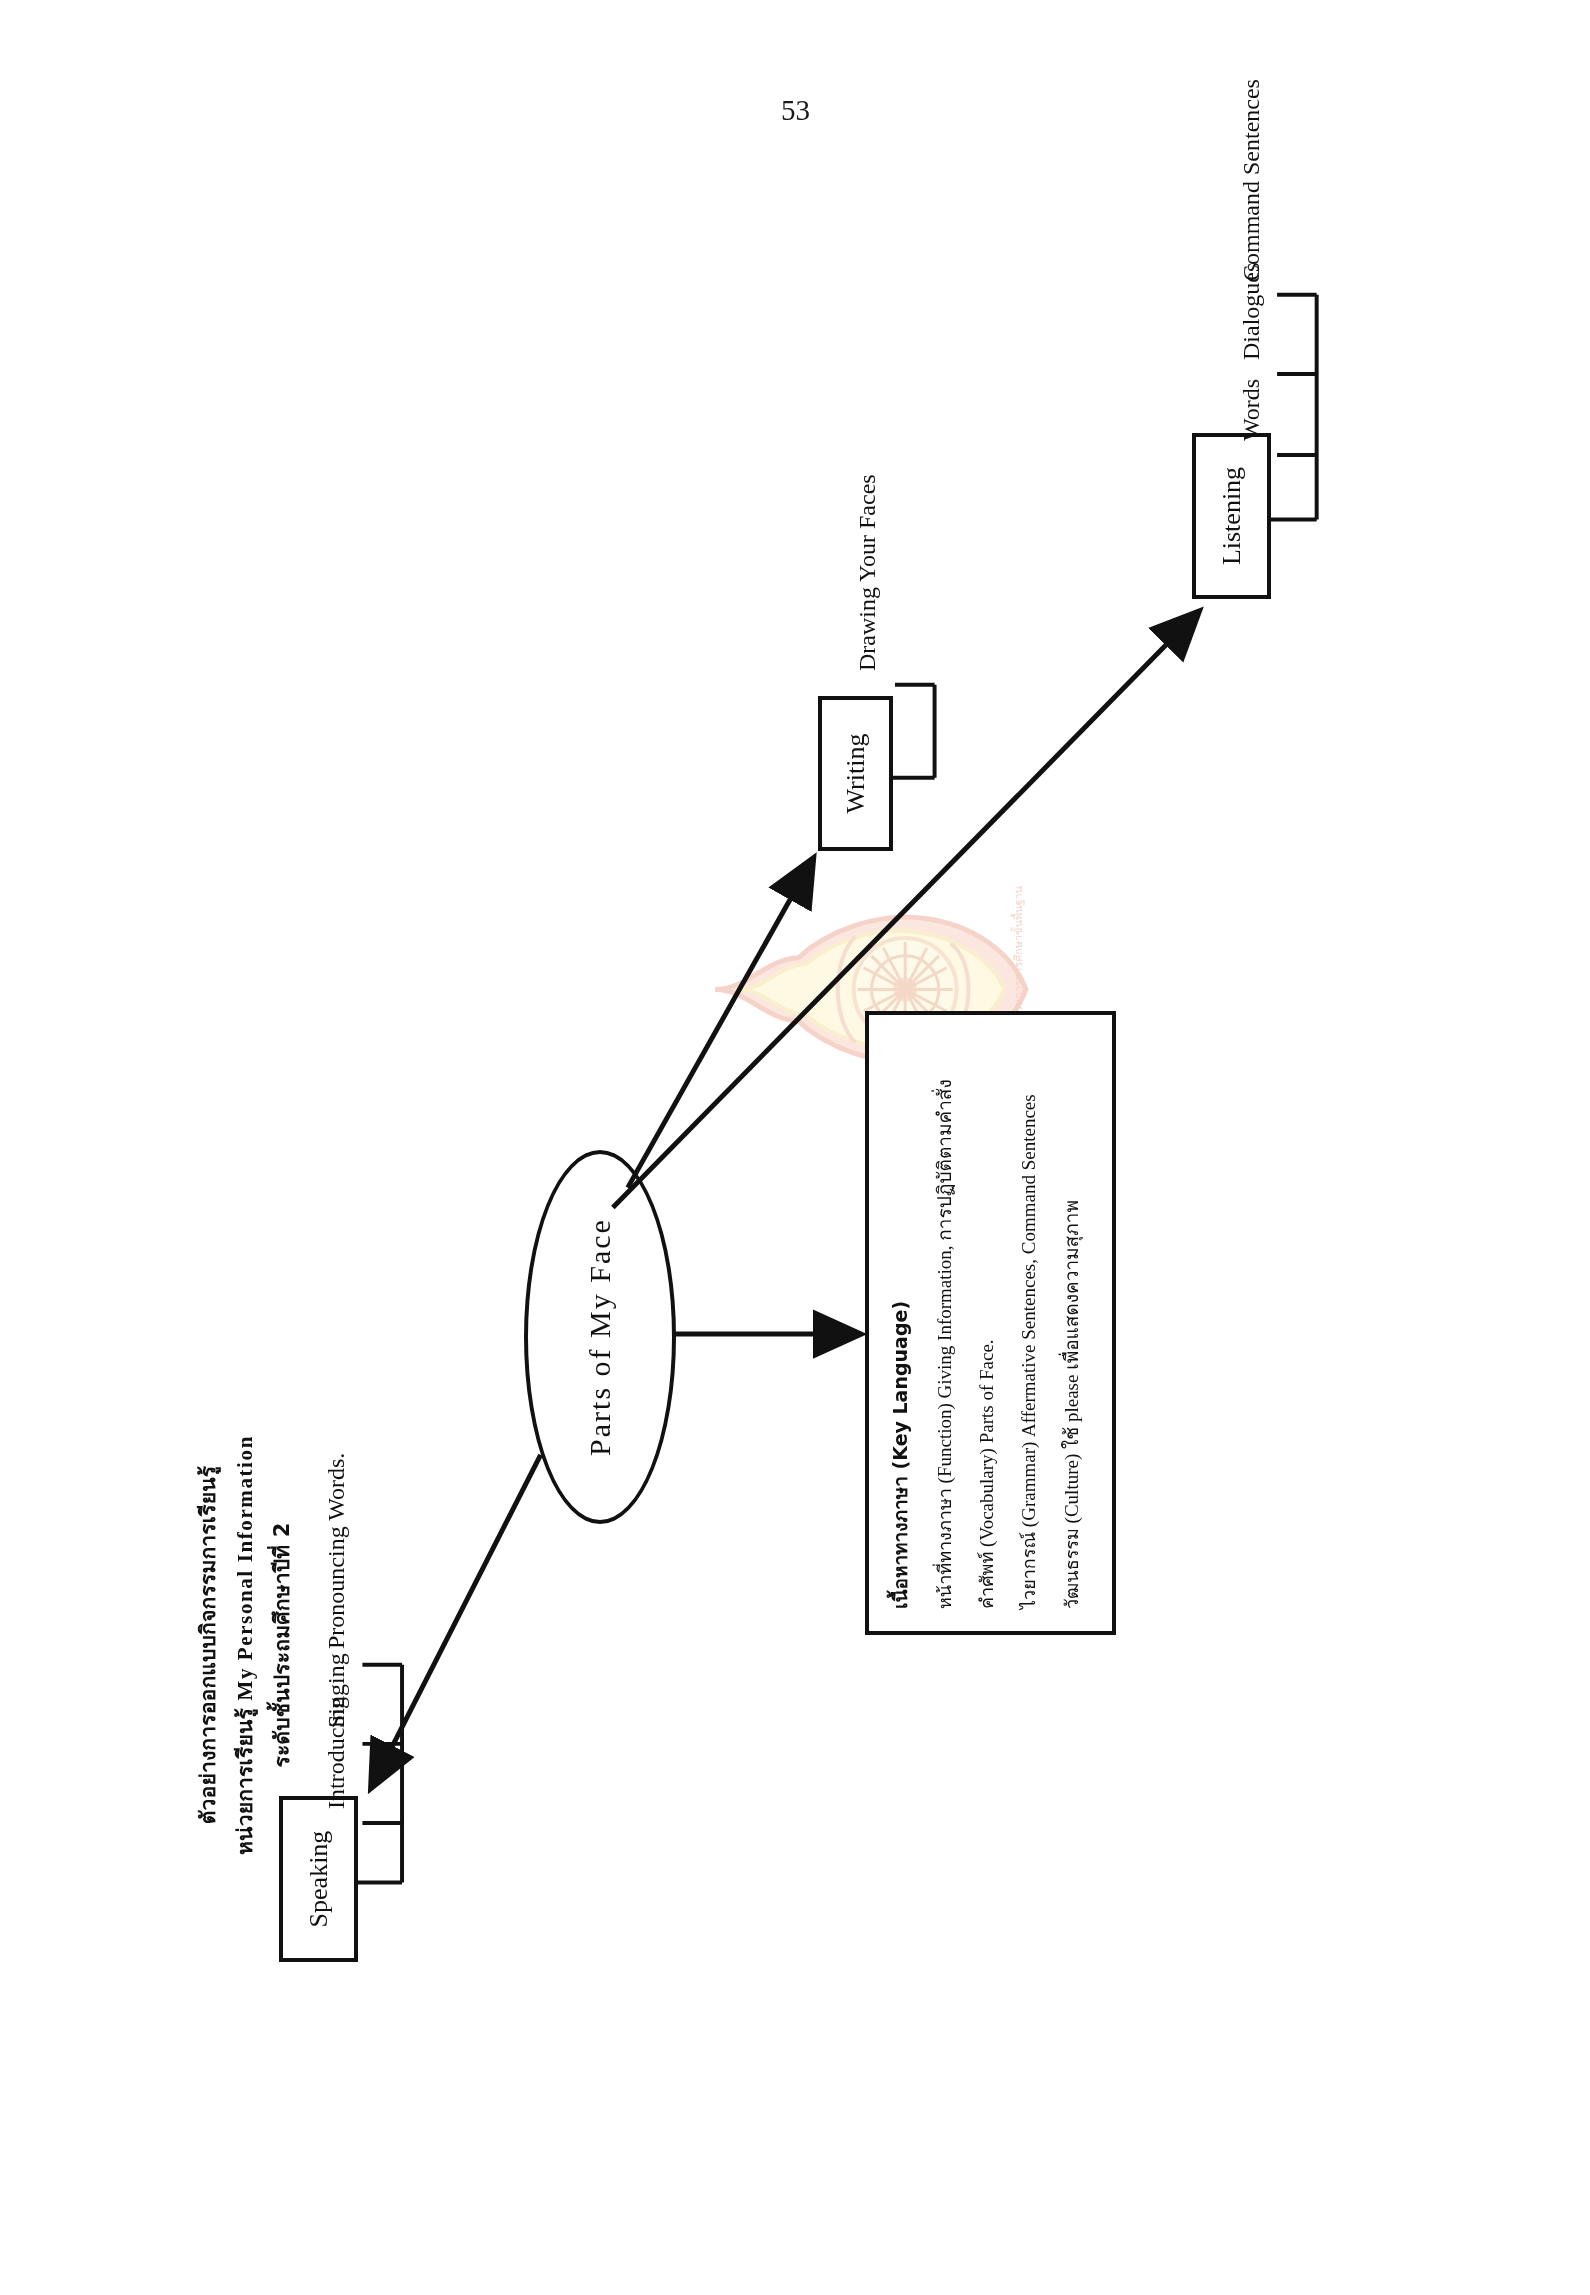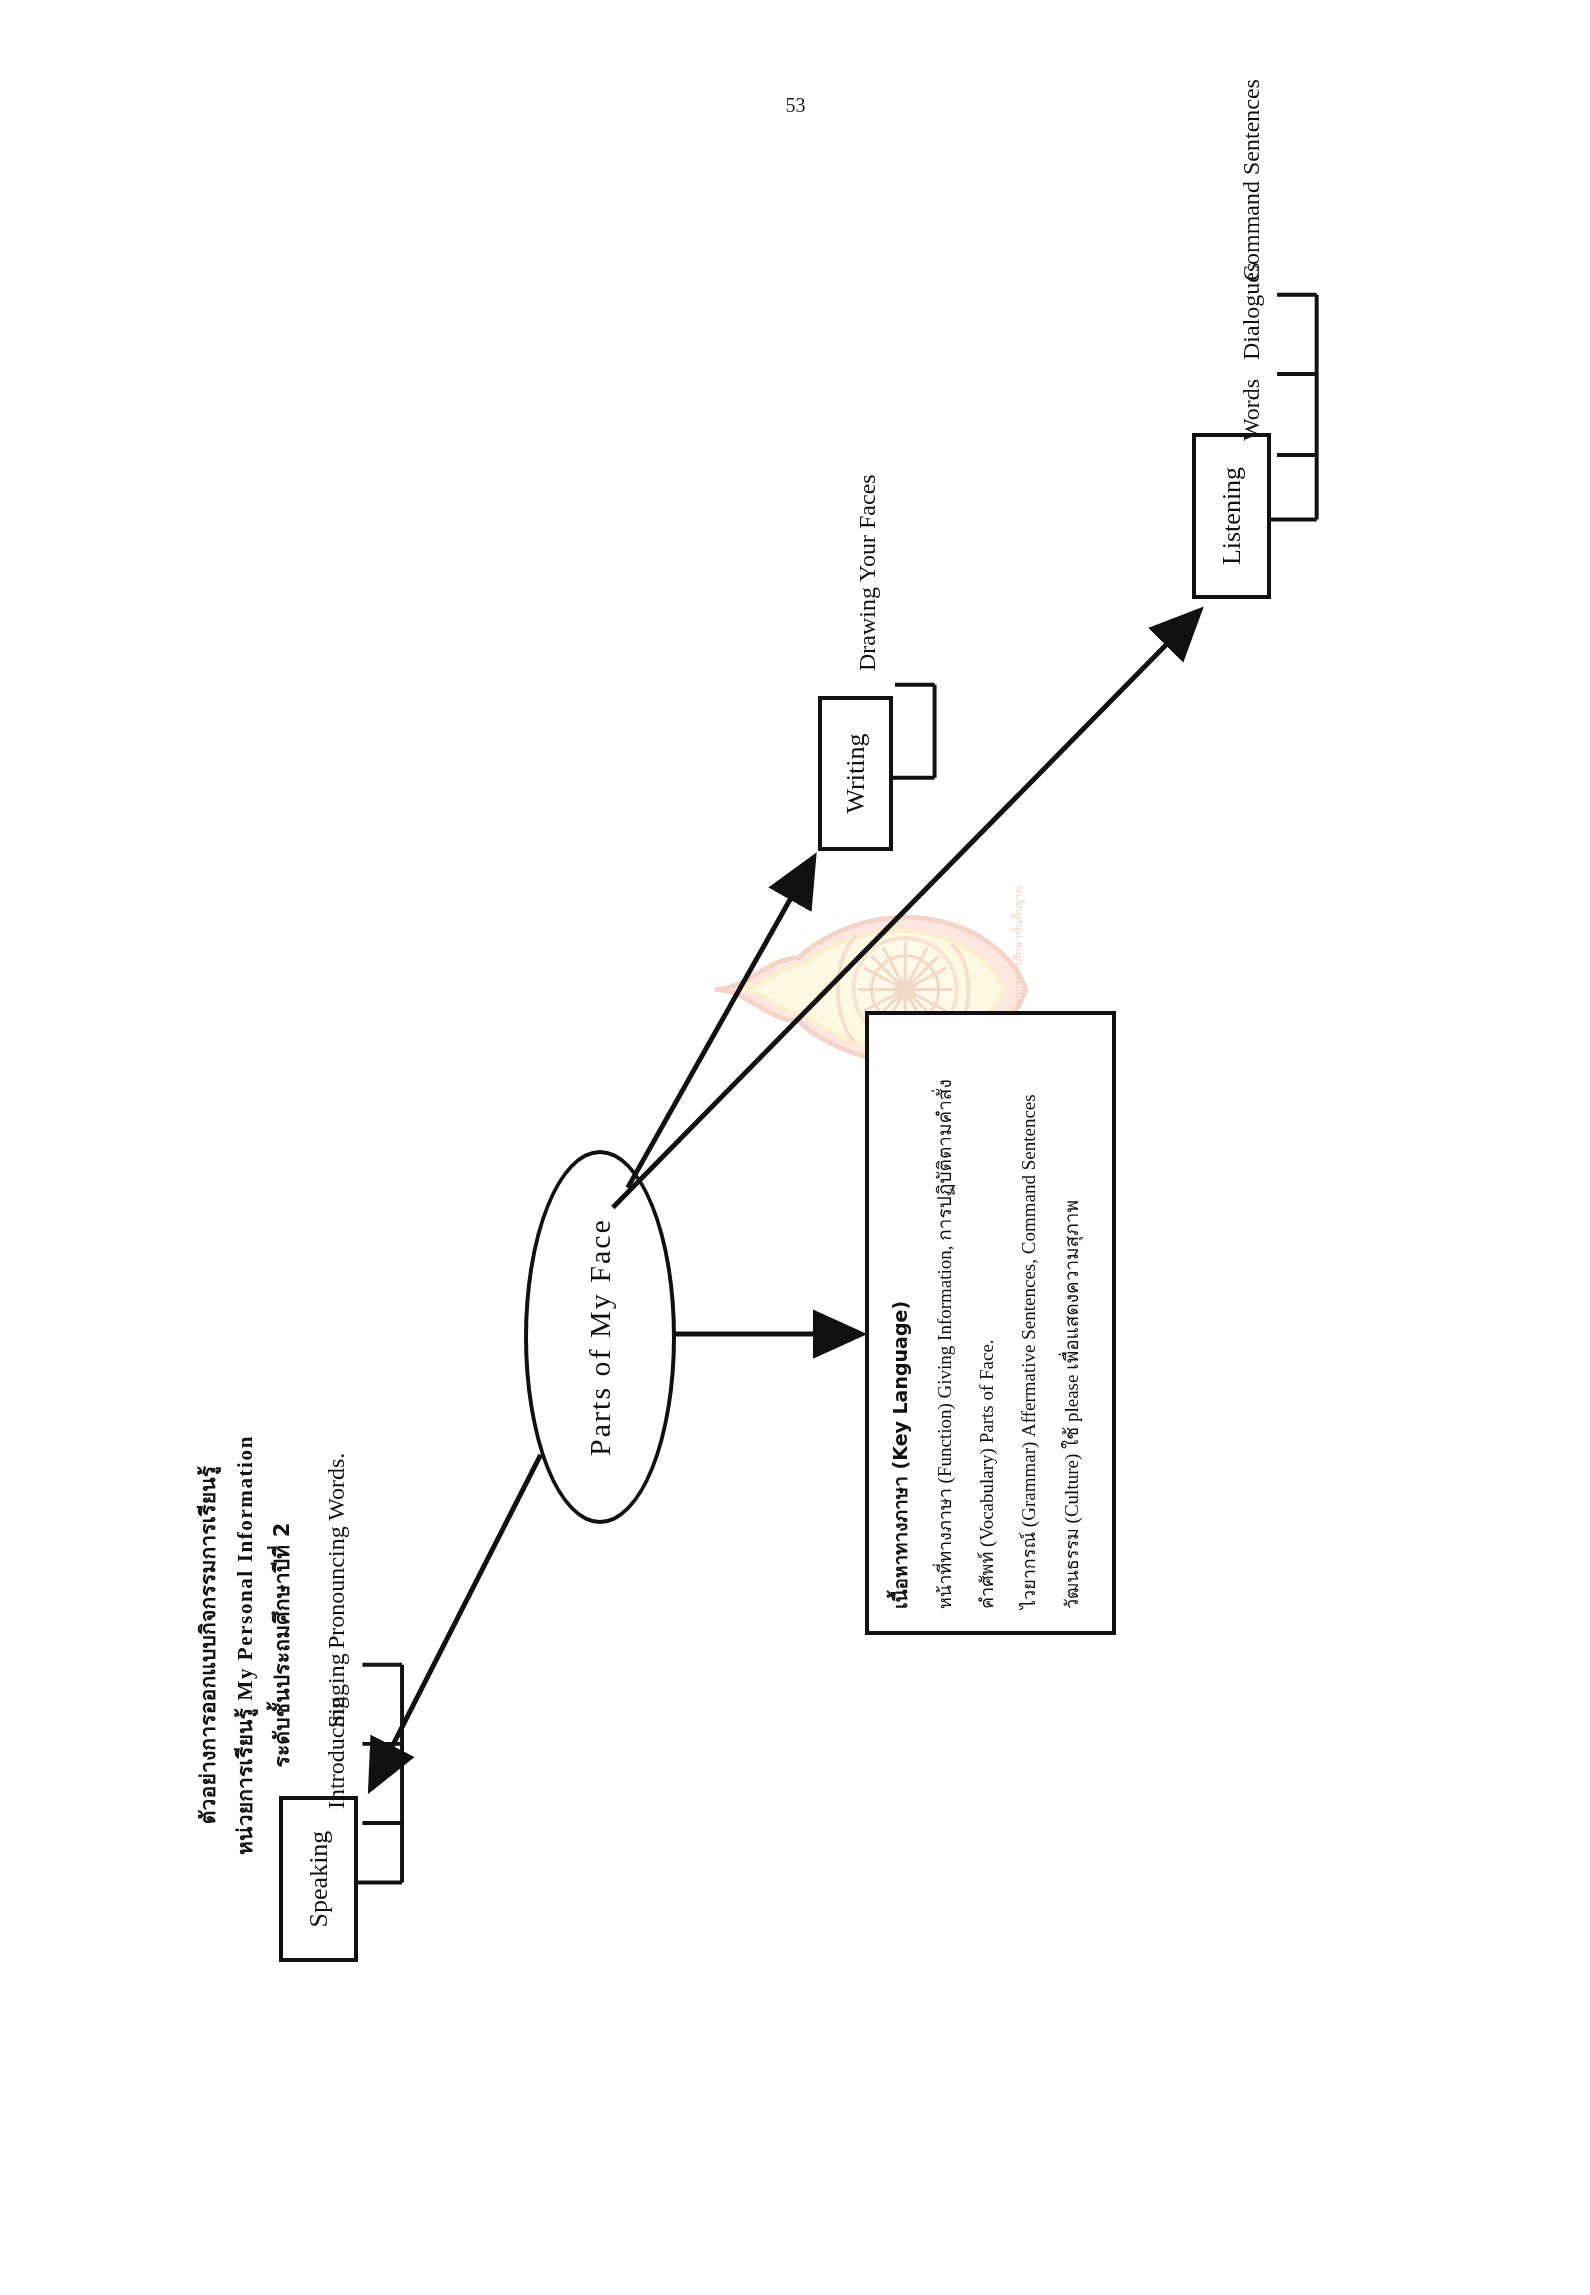--- a/index.html
+++ b/index.html
@@ -2,21 +2,21 @@
 <html><head>
 <meta charset="utf-8">
 <style>
   html,body{margin:0;padding:0;background:#fff;}
   body{width:1591px;height:2296px;position:relative;overflow:hidden;
        font-family:"Liberation Serif",serif;color:#111;}
 
   
   #page-number{
     position:absolute;left:0;top:94px;width:1591px;text-align:center;
-    font-size:20px;font-family:"Liberation Serif",serif;color:#1a1a1a;
+    font-size:29px;font-family:"Liberation Serif",serif;color:#1a1a1a;
   }
 
   
   
   #stage{
     position:absolute;
     width:1980px;height:1366px;
     left:50%;top:50%;
     transform:translate(-50%,-50%) rotate(-90deg);
     transform-origin:50% 50%;

